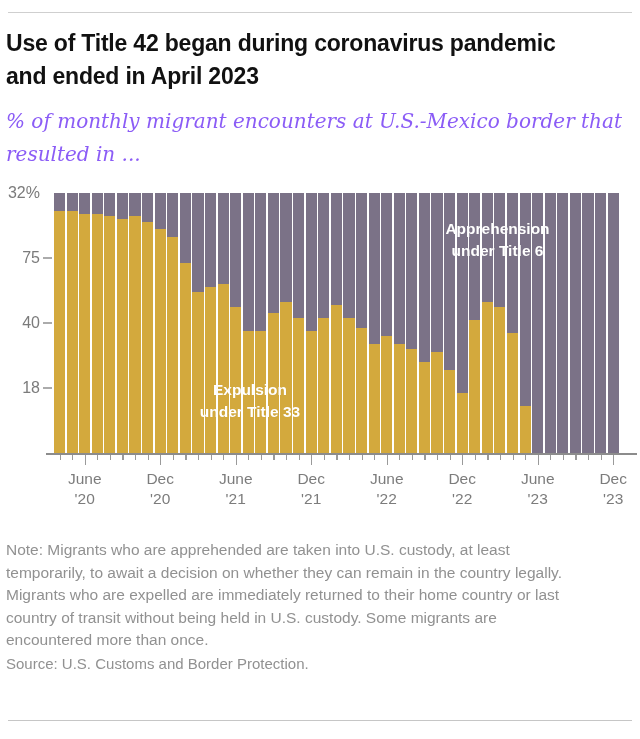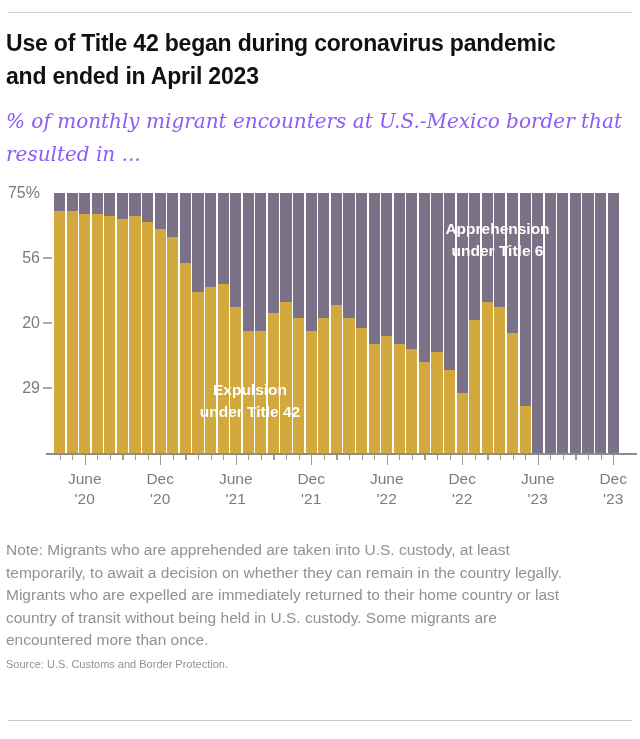--- a/index.html
+++ b/index.html
@@ -41,21 +41,21 @@
     text-shadow:0 0 1px rgba(0,0,0,0.08);
   }
   #annot-title8{left:400px;top:218px;width:195px;}
   #annot-title42{left:160px;top:379px;width:180px;}
   #note{
     position:absolute;left:6px;top:539px;width:630px;
     font-size:15.5px;line-height:22.6px;color:#919191;white-space:pre-line;
   }
   #source{
     position:absolute;left:6px;top:653px;width:630px;
-    font-size:11px;line-height:22px;color:#919191;
+    font-size:15px;line-height:22px;color:#919191;
   }
   #brand{
     position:absolute;left:6px;top:684px;
     font-size:16px;font-weight:700;letter-spacing:0.4px;color:#1a1a1a;
   }
 </style>
 </head>
 <body>
 
 <div id="canvas">
@@ -244,26 +244,26 @@
         <div class="bar" style="left: 595.069px; top: 193px; width: 11.1px; height: 260px;">
           <div class="seg-top" style="height: 260px; background: rgb(123, 114, 135);"></div>
           <div class="seg-bottom" style="height: 0px; background: rgb(211, 169, 61);"></div>
         </div>
         <div class="bar" style="left: 607.652px; top: 193px; width: 11.1px; height: 260px;">
           <div class="seg-top" style="height: 260px; background: rgb(123, 114, 135);"></div>
           <div class="seg-bottom" style="height: 0px; background: rgb(211, 169, 61);"></div>
         </div>
       </div>
     <div id="yaxis-layer">
-        <div class="ylabel" style="top: 184px;">75%</div>
-        <div class="ylabel" style="top: 249px;">56</div>
+        <div class="ylabel" style="top: 184px;">32%</div>
+        <div class="ylabel" style="top: 249px;">75</div>
         <div class="ydash" style="top: 257px;"></div>
-        <div class="ylabel" style="top: 314px;">20</div>
+        <div class="ylabel" style="top: 314px;">40</div>
         <div class="ydash" style="top: 322px;"></div>
-        <div class="ylabel" style="top: 379px;">29</div>
+        <div class="ylabel" style="top: 379px;">18</div>
         <div class="ydash" style="top: 387px;"></div>
       </div>
     <div id="xaxis-layer">
         <div class="xtick" style="left: 59.55px; top: 454.5px; height: 5px;"></div>
         <div class="xtick" style="left: 72.133px; top: 454.5px; height: 5px;"></div>
         <div class="xtick" style="left: 84.716px; top: 454.5px; height: 10px;"></div>
         <div class="xtick" style="left: 97.299px; top: 454.5px; height: 5px;"></div>
         <div class="xtick" style="left: 109.882px; top: 454.5px; height: 5px;"></div>
         <div class="xtick" style="left: 122.465px; top: 454.5px; height: 5px;"></div>
         <div class="xtick" style="left: 135.048px; top: 454.5px; height: 5px;"></div>
@@ -318,21 +318,21 @@
         <div class="xlab" style="left: 430.206px; top: 469px;">Dec
 '22</div>
         <div class="xlab" style="left: 505.704px; top: 469px;">June
 '23</div>
         <div class="xlab" style="left: 581.202px; top: 469px;">Dec
 '23</div>
       </div>
     <div id="annot-title8" class="annot">Apprehension
 under Title 6</div>
     <div id="annot-title42" class="annot">Expulsion
-under Title 42</div>
+under Title 33</div>
   </div>
 
   <div id="note">Note: Migrants who are apprehended are taken into U.S. custody, at least
 temporarily, to await a decision on whether they can remain in the country legally.
 Migrants who are expelled are immediately returned to their home country or last
 country of transit without being held in U.S. custody. Some migrants are
 encountered more than once.</div>
   <div id="source">Source: U.S. Customs and Border Protection.</div>
 
   <div id="bottom-rule" class="rule"></div>

